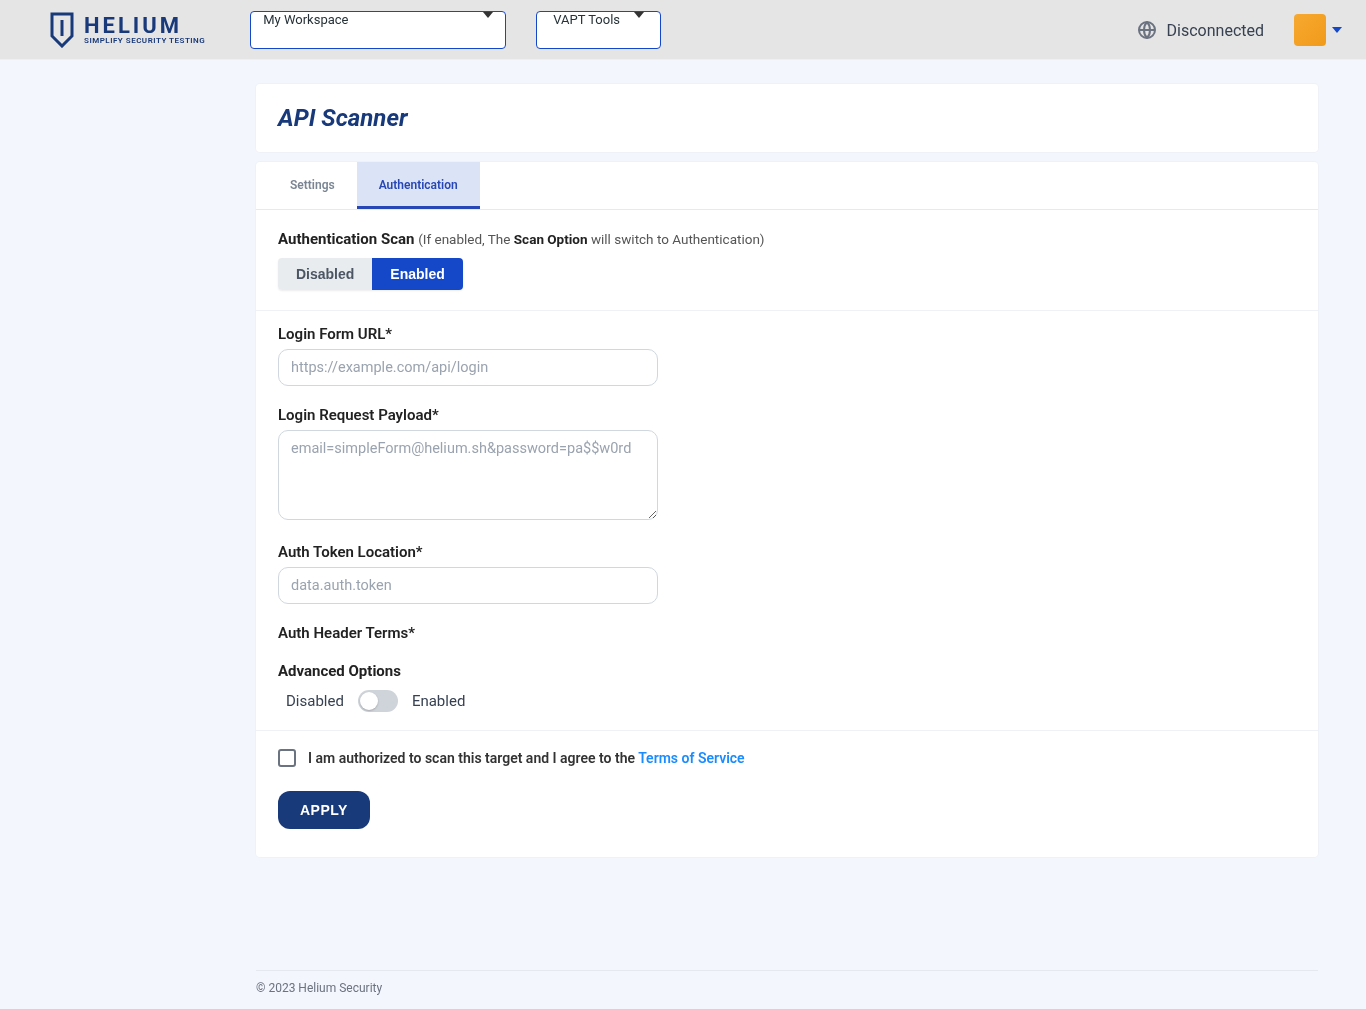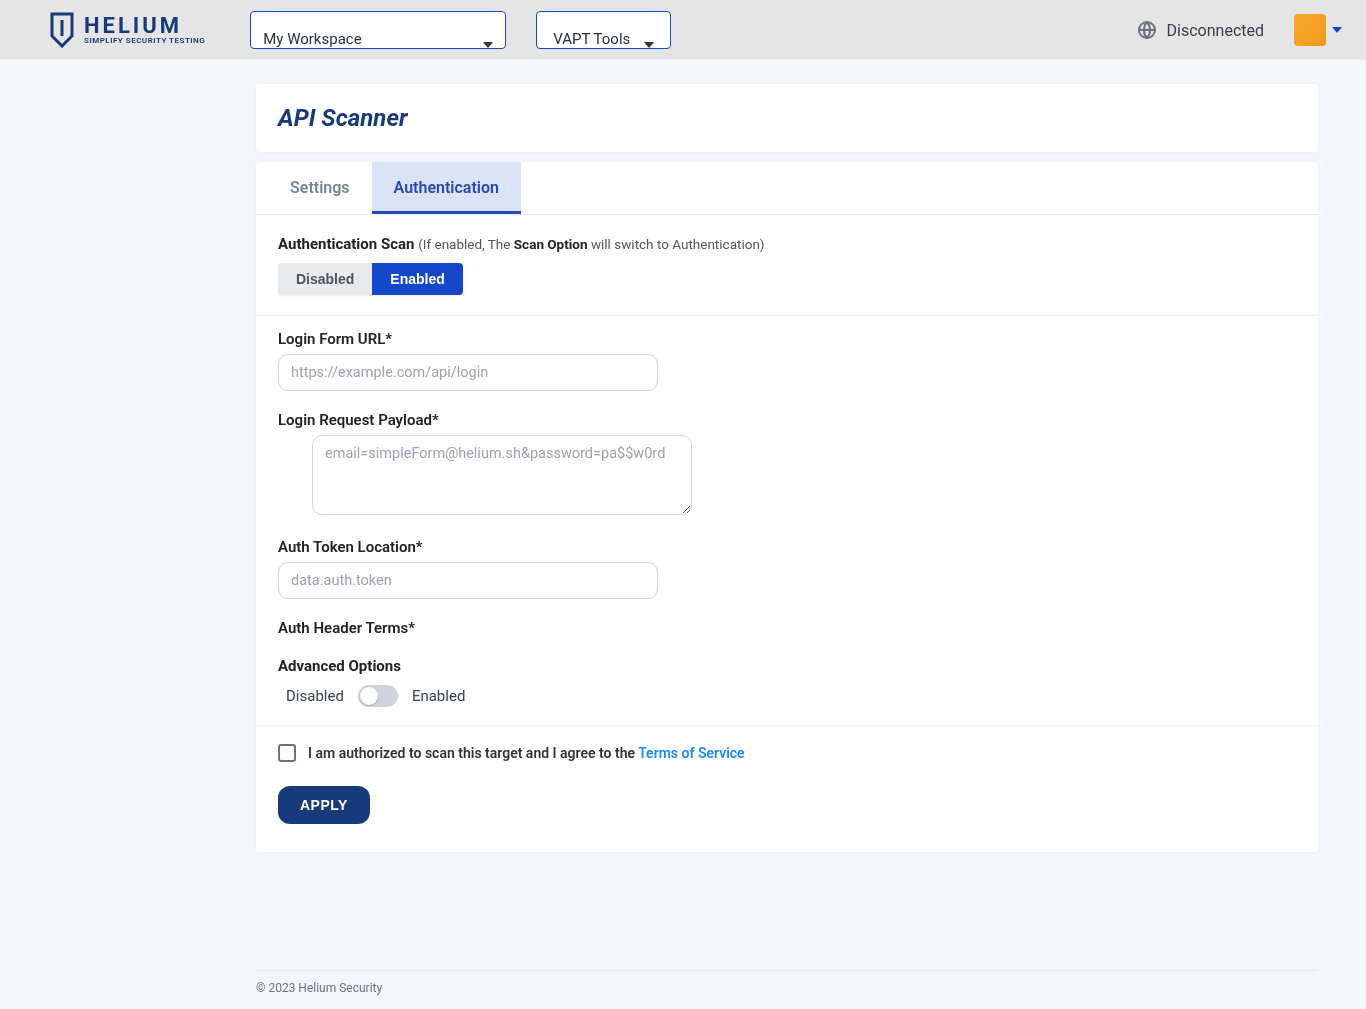--- a/index.html
+++ b/index.html
@@ -43,26 +43,26 @@
   }
   .logo-mark svg { display:block; }
   .logo-text { line-height:1; }
   .logo-text .t1 { font-size:22px; font-weight:700; letter-spacing:3px; color:var(--brand-blue);}
   .logo-text .t2 { font-size:8px; font-weight:600; letter-spacing:0.5px; color:var(--brand-blue);}
   .select-box {
     height:38px;
     border:1px solid var(--accent-blue);
     border-radius:4px;
     display:flex;
-    align-items:flex-end;
+    align-items:flex-start;
     padding:0 12px;
     gap:10px;
     background:#fff;
     color:var(--text-dark);
-    font-size:15px;
+    font-size:13px;
     cursor:pointer;
   }
   .select-box.workspace { width:256px; justify-content:space-between;}
   .select-box.tools { padding:0 16px; gap:14px;}
   .caret-down {
     width:0;height:0;
     border-left:5px solid transparent;
     border-right:5px solid transparent;
     border-top:6px solid #333;
   }
@@ -97,21 +97,21 @@
   .main-card { padding:0 0 28px 0; }
   .tabs {
     display:flex;
     border-bottom:1px solid #e6e9ee;
     padding:0 12px;
   }
   .tab {
     padding:16px 22px 14px;
     color:#7a8594;
     font-weight:600;
-    font-size:16px;
+    font-size:12px;
     cursor:pointer;
     border-bottom:3px solid transparent;
   }
   .tab.active {
     background:var(--tab-active-bg);
     color:var(--tab-active-text);
     border-bottom:3px solid var(--tab-active-text);
   }
   .section { padding:20px 22px; }
   .section.border-b { border-bottom:1px solid #eef1f5;}
@@ -144,21 +144,21 @@
   .field input[type=text], .field textarea {
     width:380px;
     max-width:100%;
     border:1px solid var(--border);
     border-radius:10px;
     padding:9px 12px;
     font-size:14.5px;
     color:#222;
     font-family:inherit;
   }
-  .field textarea { height:80px; resize:both;margin-left:34px;}
+  .field textarea { height:90px; resize:both;}
   .field input::placeholder, .field textarea::placeholder { color:#9aa3af;}
   .adv-label { font-size:15px; font-weight:700; color:#222; margin-bottom:10px;}
   .toggle-row { display:flex; align-items:center; gap:14px; color:#374151; font-size:15px; padding-left:8px;}
   .switch {
     width:40px;height:22px;border-radius:11px;background:#cfd4da;
     position:relative; cursor:pointer;
   }
   .switch::after{
     content:"";position:absolute;left:2px;top:2px;width:18px;height:18px;background:#fff;border-radius:50%;
     box-shadow:0 1px 2px rgba(0,0,0,0.2);

